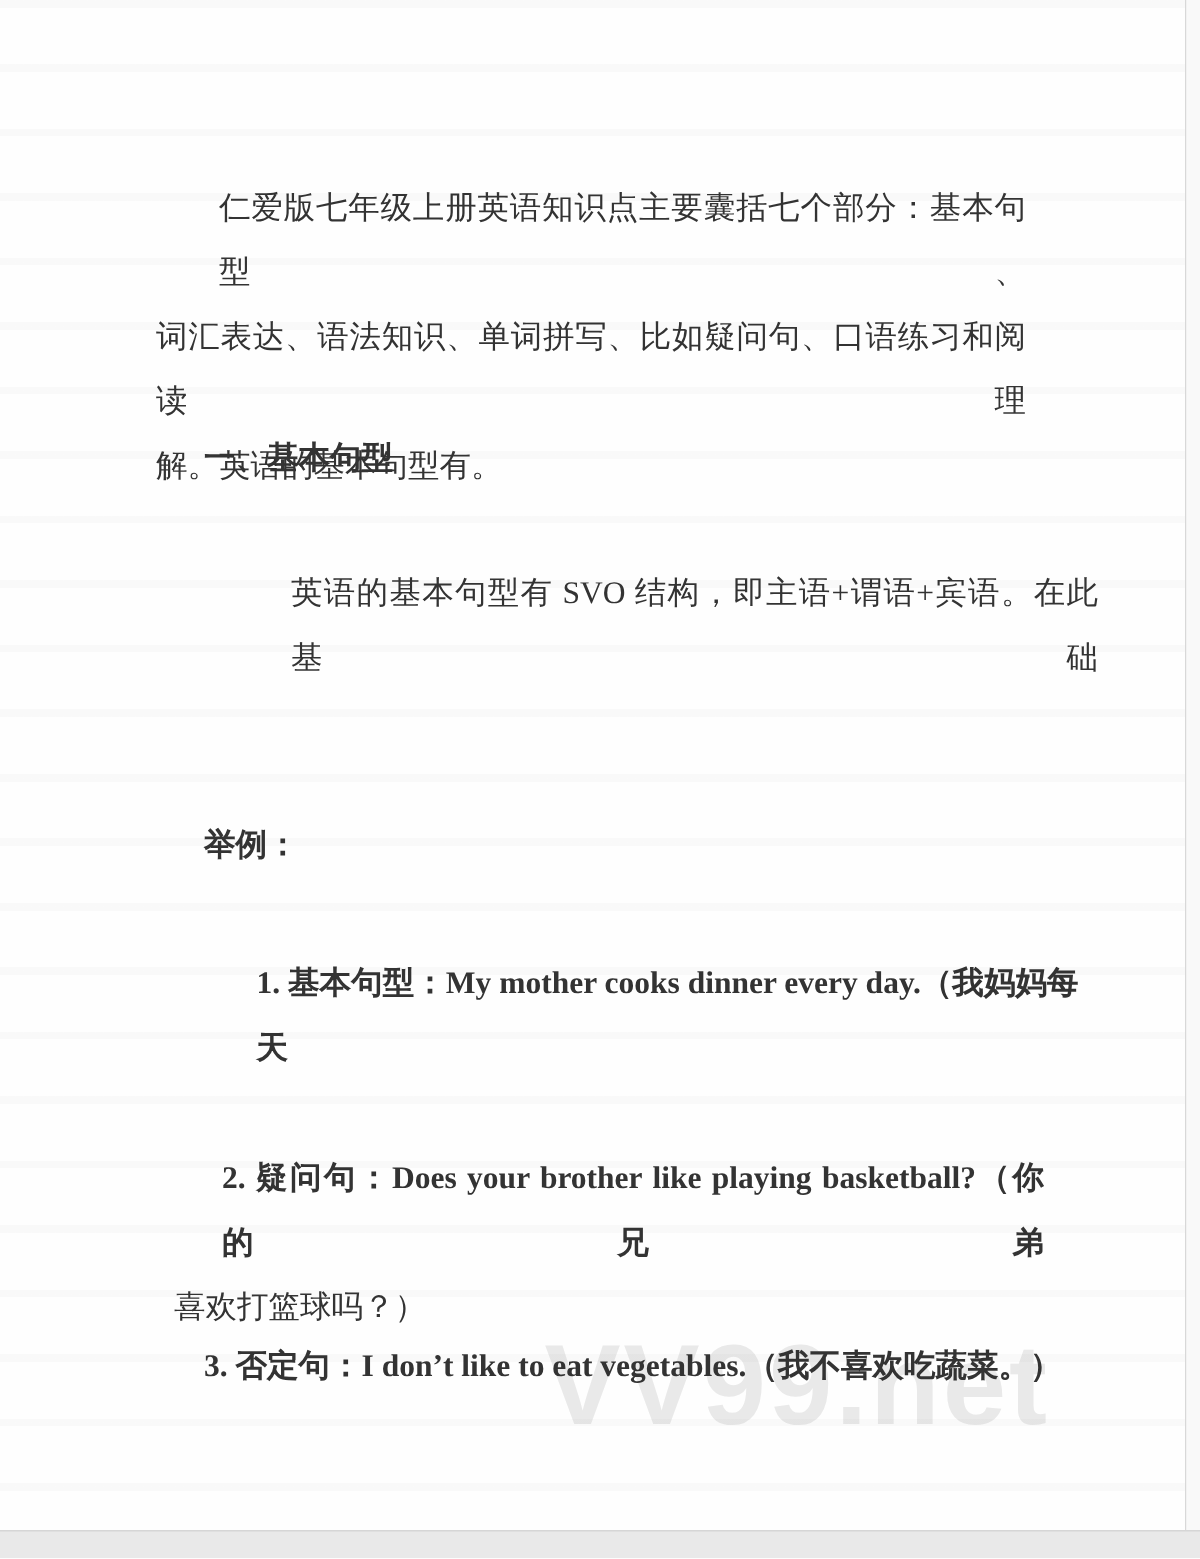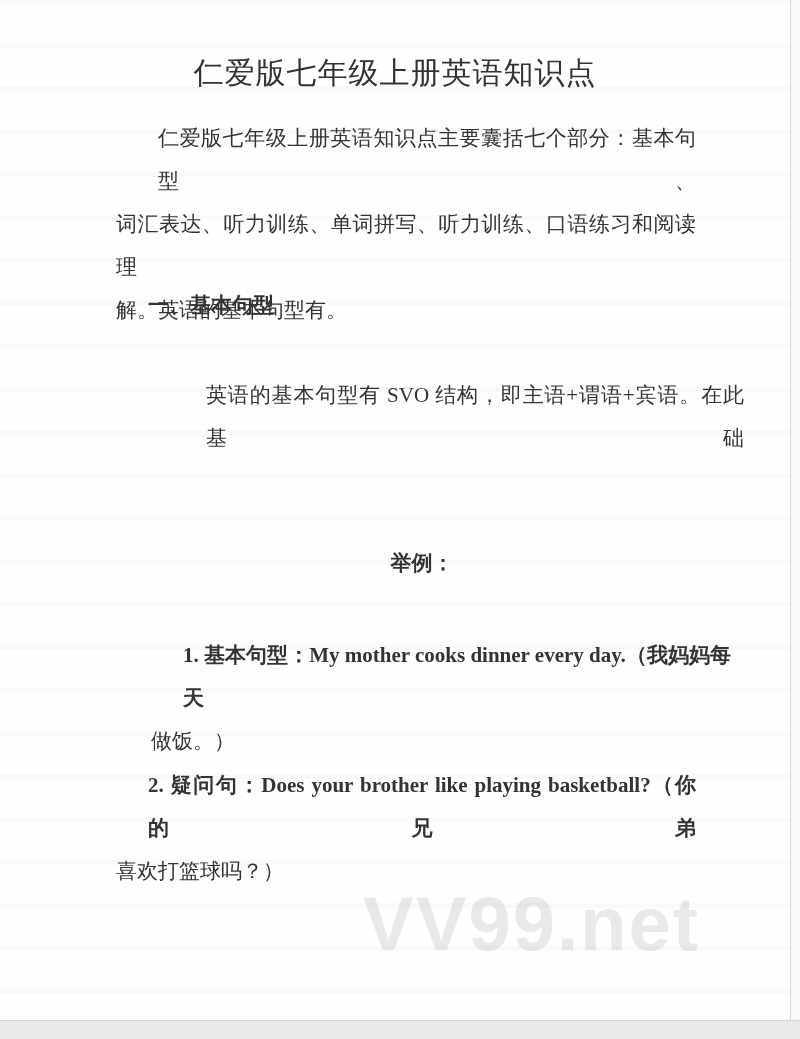--- a/index.html
+++ b/index.html
@@ -63,21 +63,21 @@
     font-size: 76px;
     font-weight: bold;
     letter-spacing: 2px;
     line-height: 1;
     color: #e9e9e9;
     z-index: 0;
     user-select: none;
   }
   .textblock {
     position: absolute;
-    left: 116px;
+    left: 104px;
     width: 580px;
     color: #333333;
     z-index: 1;
   }
   .doc-title {
     left: 0;
     width: 790px;
     text-align: center;
     font-size: 30px;
     line-height: 43px;
@@ -93,64 +93,65 @@
     white-space: normal;
     text-align: justify;
     text-align-last: justify;
   }
   .ind2 { padding-left: 42px; }
   .ind1 { padding-left: 32px; font-weight: bold; }
 
   .pos-intro    { top: 117px; }
   .pos-heading  { top: 284px; }
   .pos-svo      { top: 374px; margin-left: 48px; }
-  .pos-examples { top: 542px; text-align: center; }
+  .pos-examples { top: 542px; }
   .pos-ex1      { top: 634px; margin-left: 35px; }
-  .pos-ex2      { top: 764px; }
+  .pos-ex2      { top: 764px; margin-left: 12px; }
   .pos-ex3      { top: 889px; }
 </style>
 </head>
 <body>
 
 <div class="screen">
 
   <div class="page">
 
     <div class="watermark">VV99.net</div>
 
-    <div class="textblock doc-title">仁爱版七年级上册英语知识点</div>
 
     <div class="textblock pos-intro">
       <div class="ln just ind2">仁爱版七年级上册英语知识点主要囊括七个部分：基本句型、</div>
-      <div class="ln just">词汇表达、听力训练、单词拼写、听力训练、口语练习和阅读理</div>
+      <div class="ln just">词汇表达、语法知识、单词拼写、比如疑问句、口语练习和阅读理</div>
       <div class="ln">解。英语的基本句型有。</div>
     </div>
 
     <div class="textblock pos-heading">
       <div class="ln ind1">一、基本句型</div>
     </div>
 
     <div class="textblock pos-svo">
       <div class="ln just ind2">英语的基本句型有 SVO 结构，即主语+谓语+宾语。在此基础</div>
     </div>
 
     <div class="textblock pos-examples">
       <div class="ln ind1">举例：</div>
     </div>
 
     <div class="textblock pos-ex1">
       <div class="ln just ind1">1. 基本句型：My mother cooks dinner every day.（我妈妈每天</div>
-      <div class="ln">做饭。）</div>
     </div>
 
     <div class="textblock pos-ex2">
       <div class="ln just ind1">2. 疑问句：Does your brother like playing basketball?（你的兄弟</div>
       <div class="ln">喜欢打篮球吗？）</div>
     </div>
 
+    <div class="textblock pos-ex3">
+      <div class="ln ind1">3. 否定句：I don’t like to eat vegetables.（我不喜欢吃蔬菜。）</div>
+    </div>
 
   </div>
 
   <div class="gutter"></div>
 
   <div class="bottom-band"></div>
 
 </div>
 
 </body></html>

